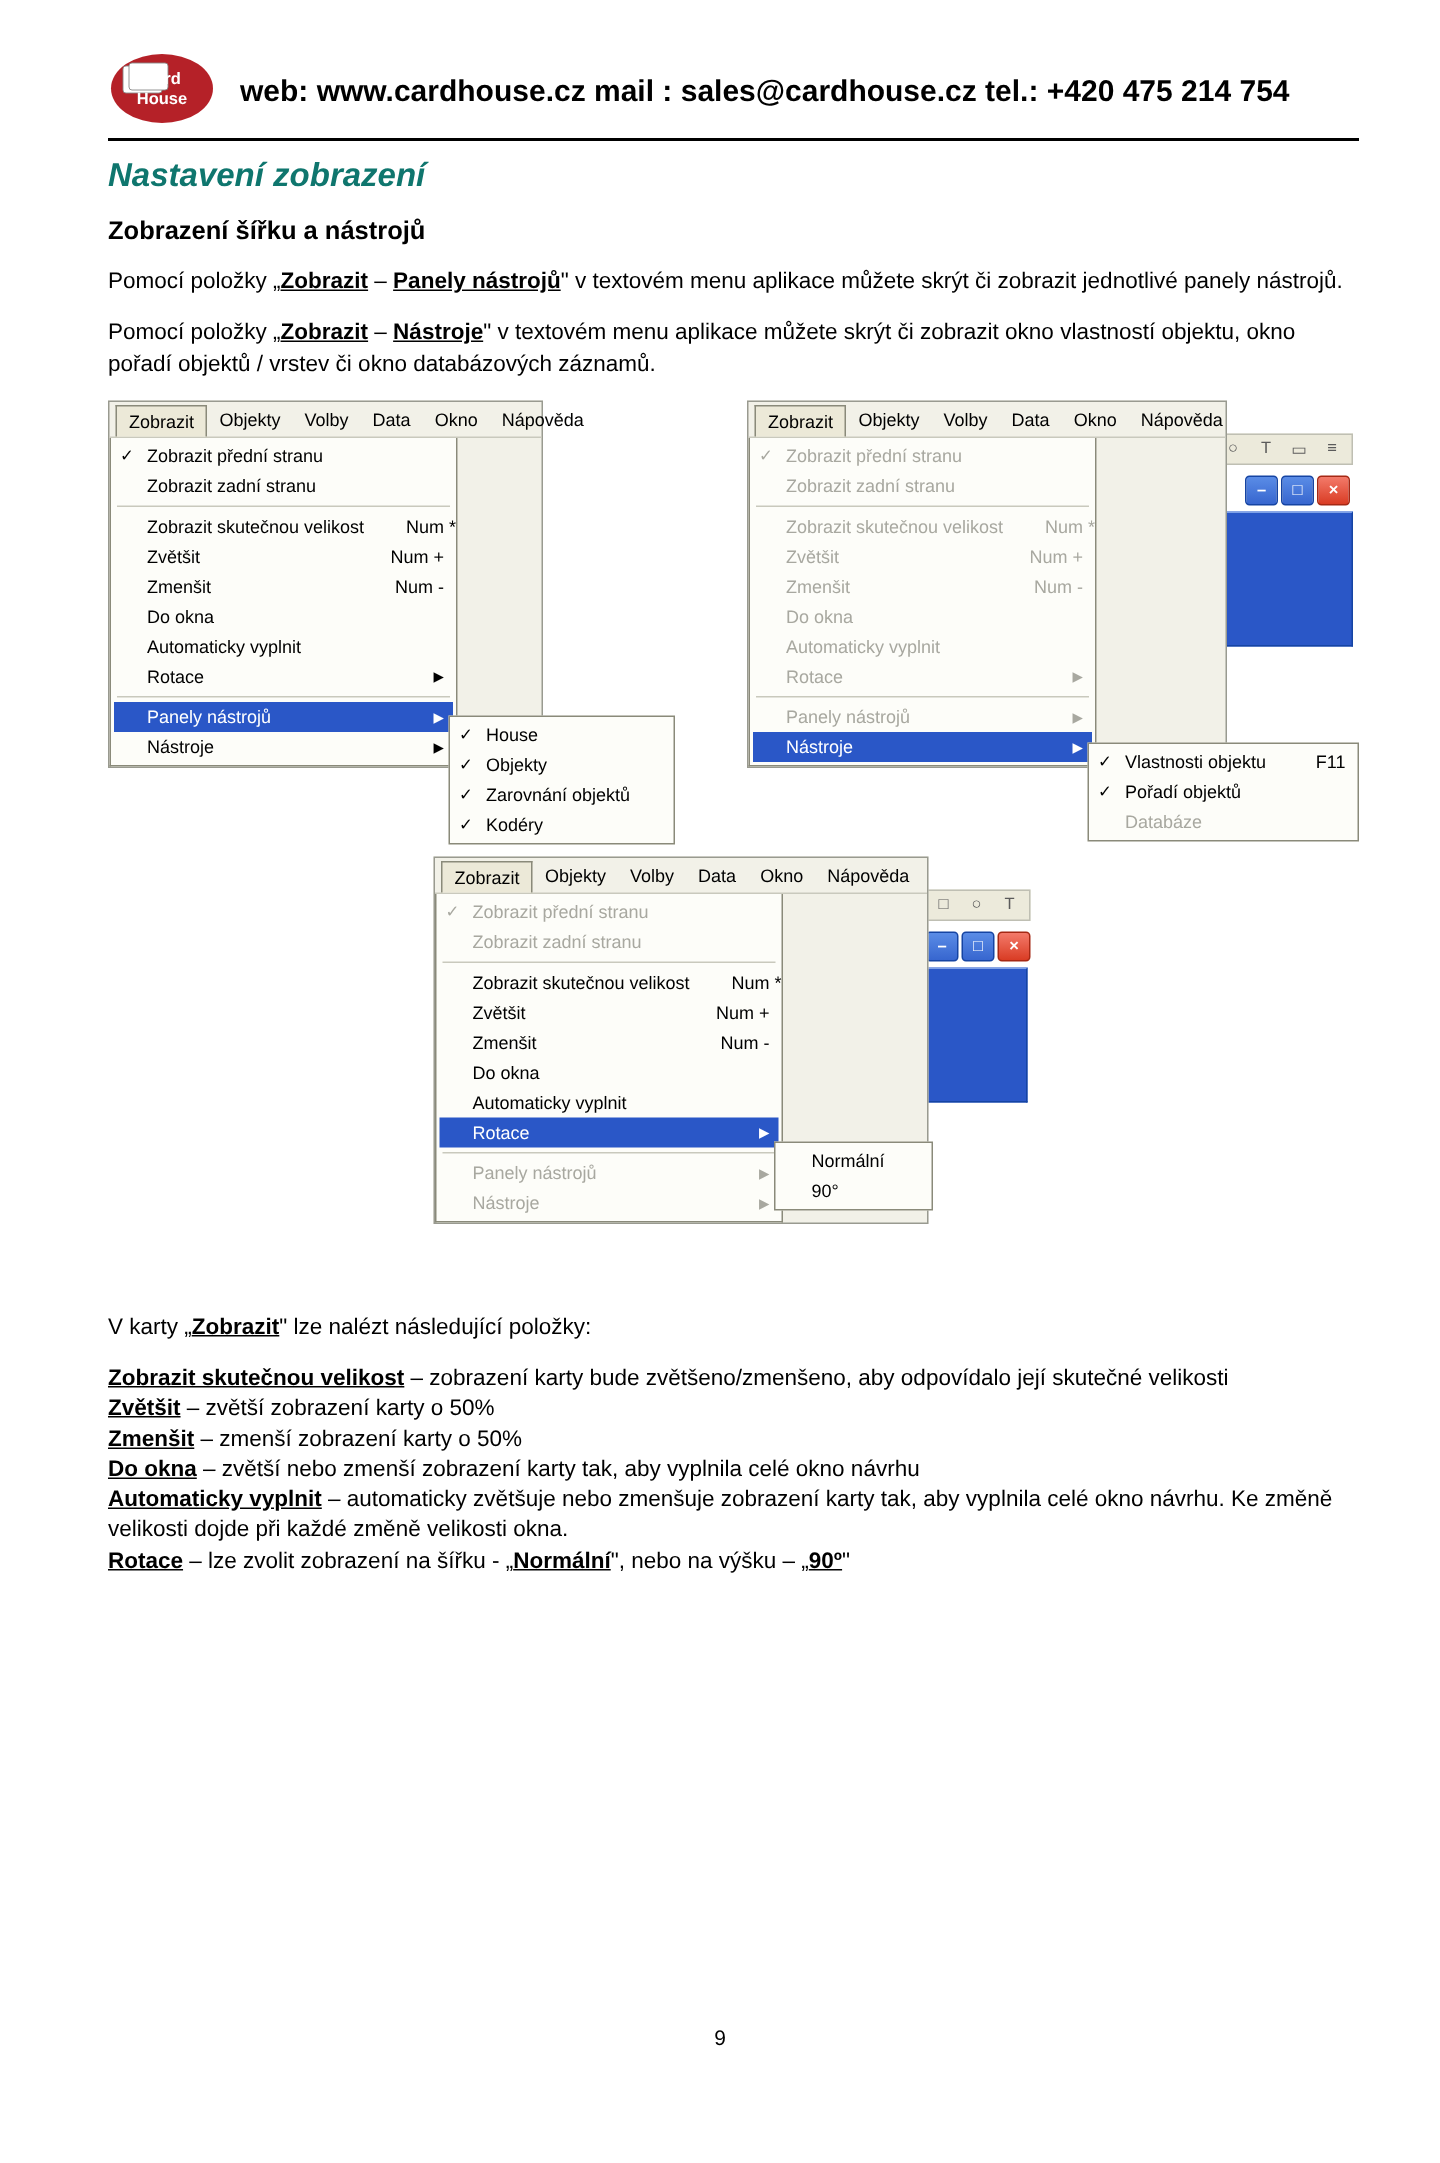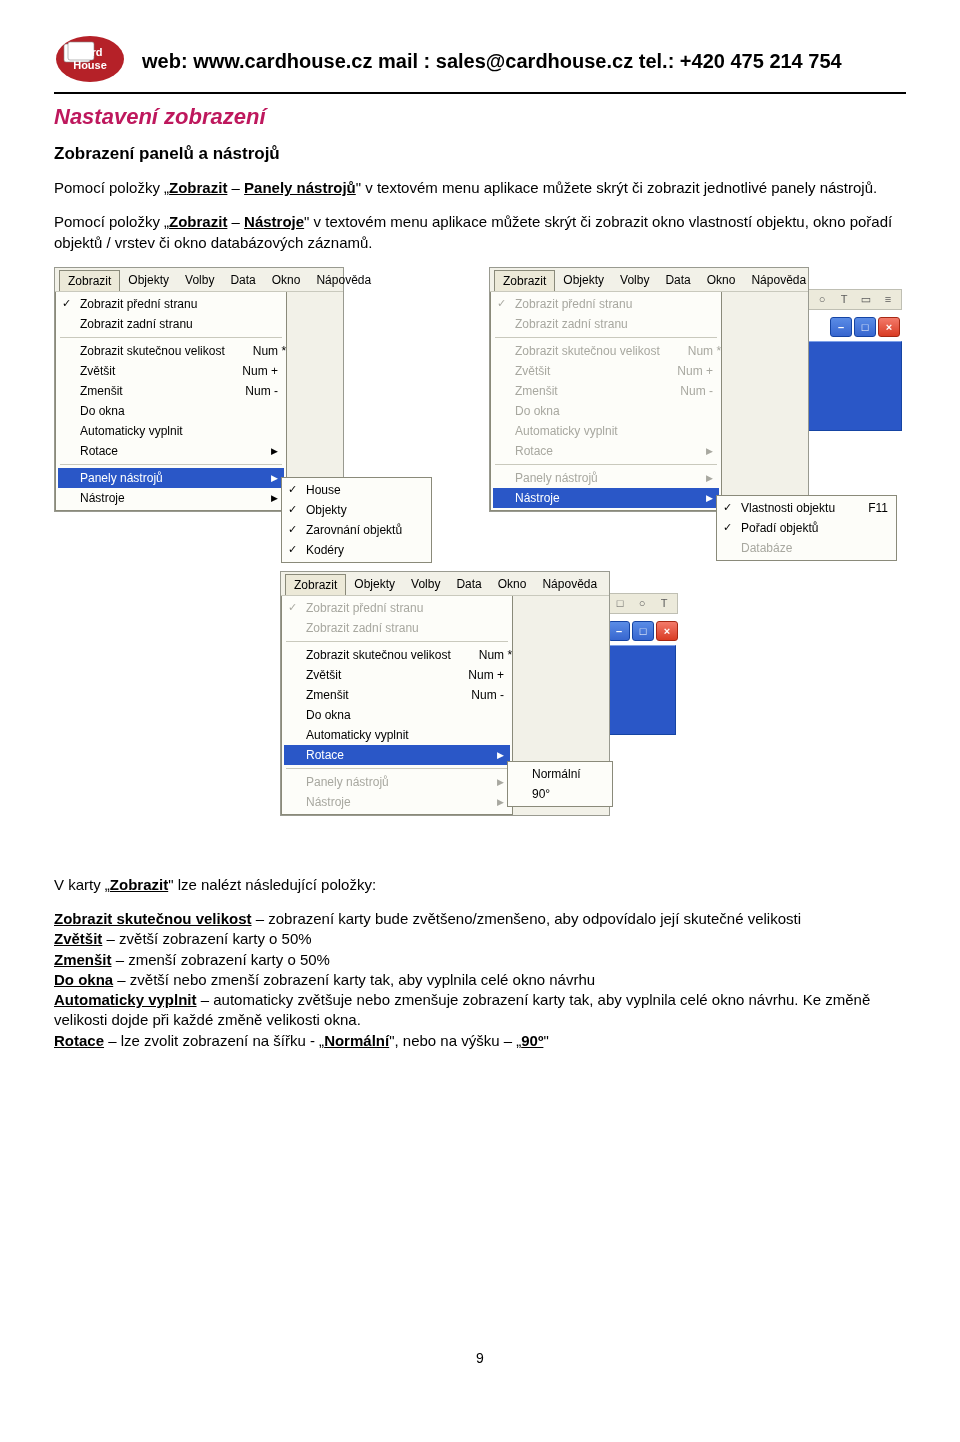--- a/index.html
+++ b/index.html
@@ -4,21 +4,21 @@
 <style>
   body {
     margin: 0;
     padding: 0;
     background: #fff;
     font-family: Arial, Helvetica, sans-serif;
     color: #000;
     width: 960px;
   }
   .page {
-    padding: 34px 54px 20px 54px;
+    padding: 34px 54px 20px 72px;
     position: relative;
     min-height: 1380px;
     box-sizing: border-box;
   }
   .header-row {
     display: flex;
     align-items: flex-start;
     gap: 16px;
     margin-bottom: 8px;
   }
@@ -34,21 +34,21 @@
     font-size: 20px;
     padding-top: 16px;
   }
   .header-links a { color: #000; text-decoration: none; }
   hr.header-rule {
     border: none;
     border-top: 2px solid #000;
     margin: 0 0 10px 0;
   }
   h1.section-title {
-    color: #be185d;
+    color: #0f766e;
     font-size: 22px;
     font-style: italic;
     font-weight: bold;
     margin: 8px 0 14px 0;
   }
   h2.subsection {
     font-size: 17px;
     font-weight: bold;
     margin: 0 0 14px 0;
   }
@@ -202,21 +202,21 @@
       </svg>
     </div>
     <div class="header-links">
       <span>web: </span><a>www.cardhouse.cz</a><span>  mail : </span><a>sales@cardhouse.cz</a><span>  tel.: </span><span>+420 475 214 754</span>
     </div>
   </div>
   <hr class="header-rule">
 
   <h1 class="section-title">Nastavení zobrazení</h1>
 
-  <h2 class="subsection">Zobrazení panelů a nástrojů</h2>
+  <h2 class="subsection">Zobrazení šířku a nástrojů</h2>
 
   <p class="body">
     <span>Pomocí položky „</span><span class="b u">Zobrazit</span><span> – </span><span class="b u">Panely nástrojů</span><span>" v textovém menu aplikace můžete skrýt či zobrazit jednotlivé panely nástrojů.</span>
   </p>
 
   <p class="body">
     <span>Pomocí položky „</span><span class="b u">Zobrazit</span><span> – </span><span class="b u">Nástroje</span><span>" v textovém menu aplikace můžete skrýt či zobrazit okno vlastností objektu, okno pořadí objektů / vrstev či okno databázových záznamů.</span>
   </p>
 
   <div class="shots-row">

